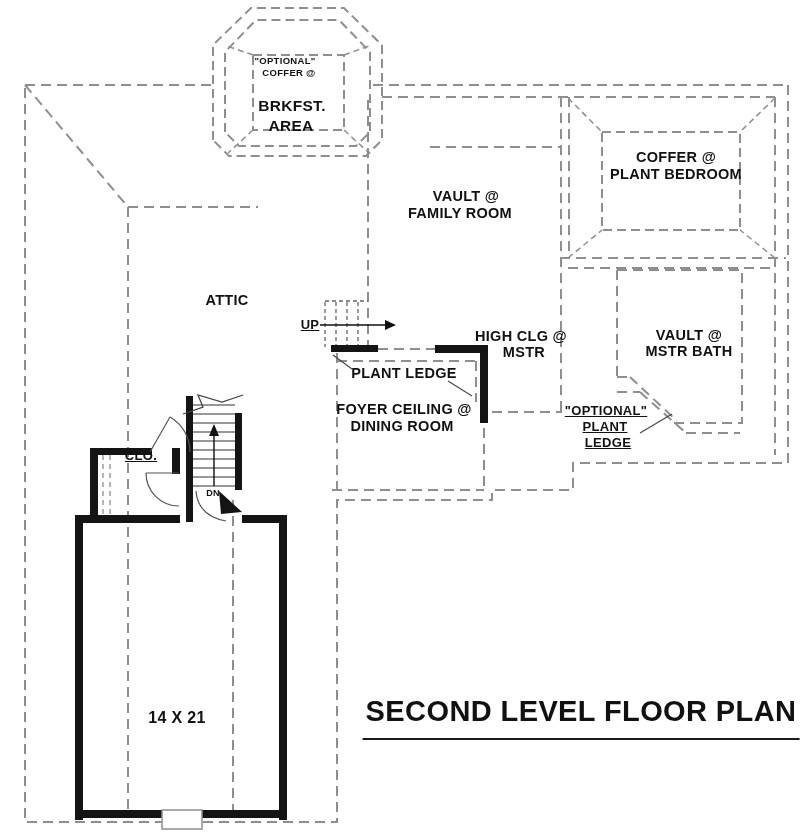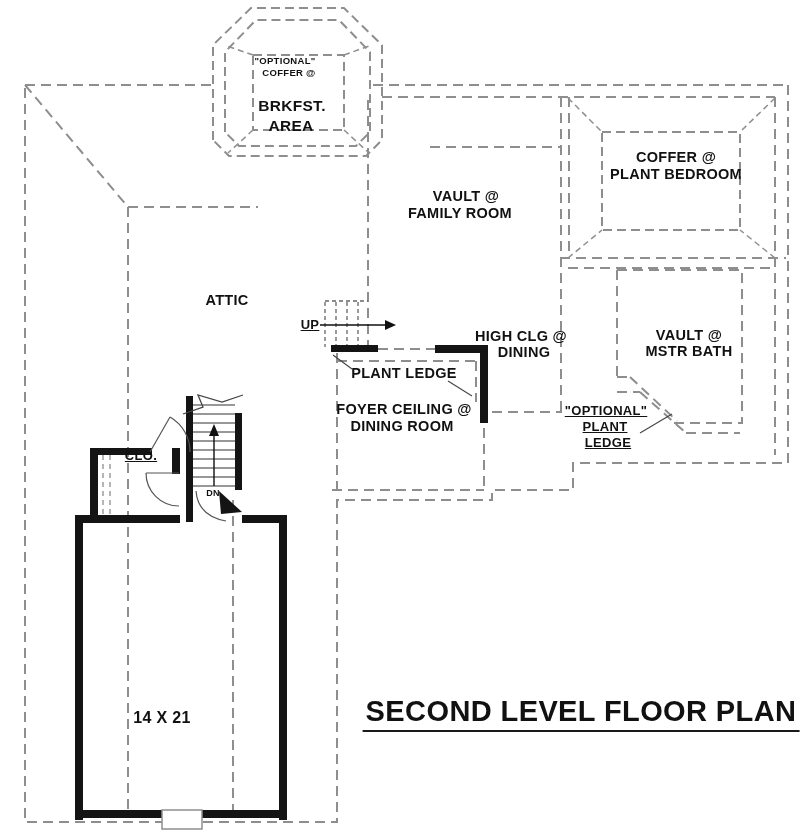--- a/index.html
+++ b/index.html
@@ -9,21 +9,21 @@
   .lbl{position:absolute;transform:translateX(-50%);font-weight:bold;color:#111;
        white-space:nowrap;line-height:1;letter-spacing:0.3px;text-align:center;}
   .s8{font-size:9px;}
   .s9{font-size:9.5px;}
   .s13{font-size:13px;text-decoration:underline;}
   .s14{font-size:14.5px;}
   .s15{font-size:15.5px;margin-top:18px;}
   .s16{font-size:16px;}
   .s21{font-size:21px;letter-spacing:1px;}
   .title{font-size:29px;letter-spacing:0.4px;border-bottom:2px solid #1a1a1a;
-         padding:0 3px 4px 3px;}
+         padding:0 3px 12px 3px;}
 </style>
 </head>
 <body>
 
 <div id="stage">
 
   <svg id="plan-svg" width="800" height="837" viewBox="0 0 800 837">
 
     <g fill="none" stroke="#8e8e8e" stroke-width="2" stroke-dasharray="10 6">
       <path d="M25,85 H213"></path>
@@ -162,35 +162,35 @@
   <div class="lbl s14" style="left:460px;top:206px">FAMILY ROOM</div>
 
   <div class="lbl s14" style="left:676px;top:150px">COFFER @</div>
   <div class="lbl s14" style="left:676px;top:167px">PLANT BEDROOM</div>
 
   <div class="lbl s14" style="left:227px;top:293px">ATTIC</div>
 
   <div class="lbl s13" style="left:310px;top:318px">UP</div>
 
   <div class="lbl s14" style="left:521px;top:329px">HIGH CLG @</div>
-  <div class="lbl s14" style="left:524px;top:345px">DINING</div>
+  <div class="lbl s14" style="left:524px;top:345px">MSTR</div>
 
   <div class="lbl s14" style="left:404px;top:366px">PLANT LEDGE</div>
 
   <div class="lbl s14" style="left:404px;top:402px">FOYER CEILING @</div>
   <div class="lbl s14" style="left:402px;top:419px">DINING ROOM</div>
 
   <div class="lbl s14" style="left:689px;top:328px">VAULT @</div>
   <div class="lbl s14" style="left:689px;top:344px">MSTR BATH</div>
 
   <div class="lbl s13" style="left:606px;top:404px">"OPTIONAL"</div>
   <div class="lbl s13" style="left:605px;top:420px">PLANT</div>
   <div class="lbl s13" style="left:608px;top:436px">LEDGE</div>
 
   <div class="lbl s13" style="left:141px;top:449px">CLO.</div>
 
   <div class="lbl s8" style="left:213px;top:489px">DN</div>
 
-  <div class="lbl s16" style="left:162px;top:710px">14 X 21</div>
+  <div class="lbl s16" style="left:177px;top:710px">14 X 21</div>
 
   <div class="lbl title" style="left:581px;top:697px">SECOND LEVEL FLOOR PLAN</div>
 
 </div>
 
 </body></html>

